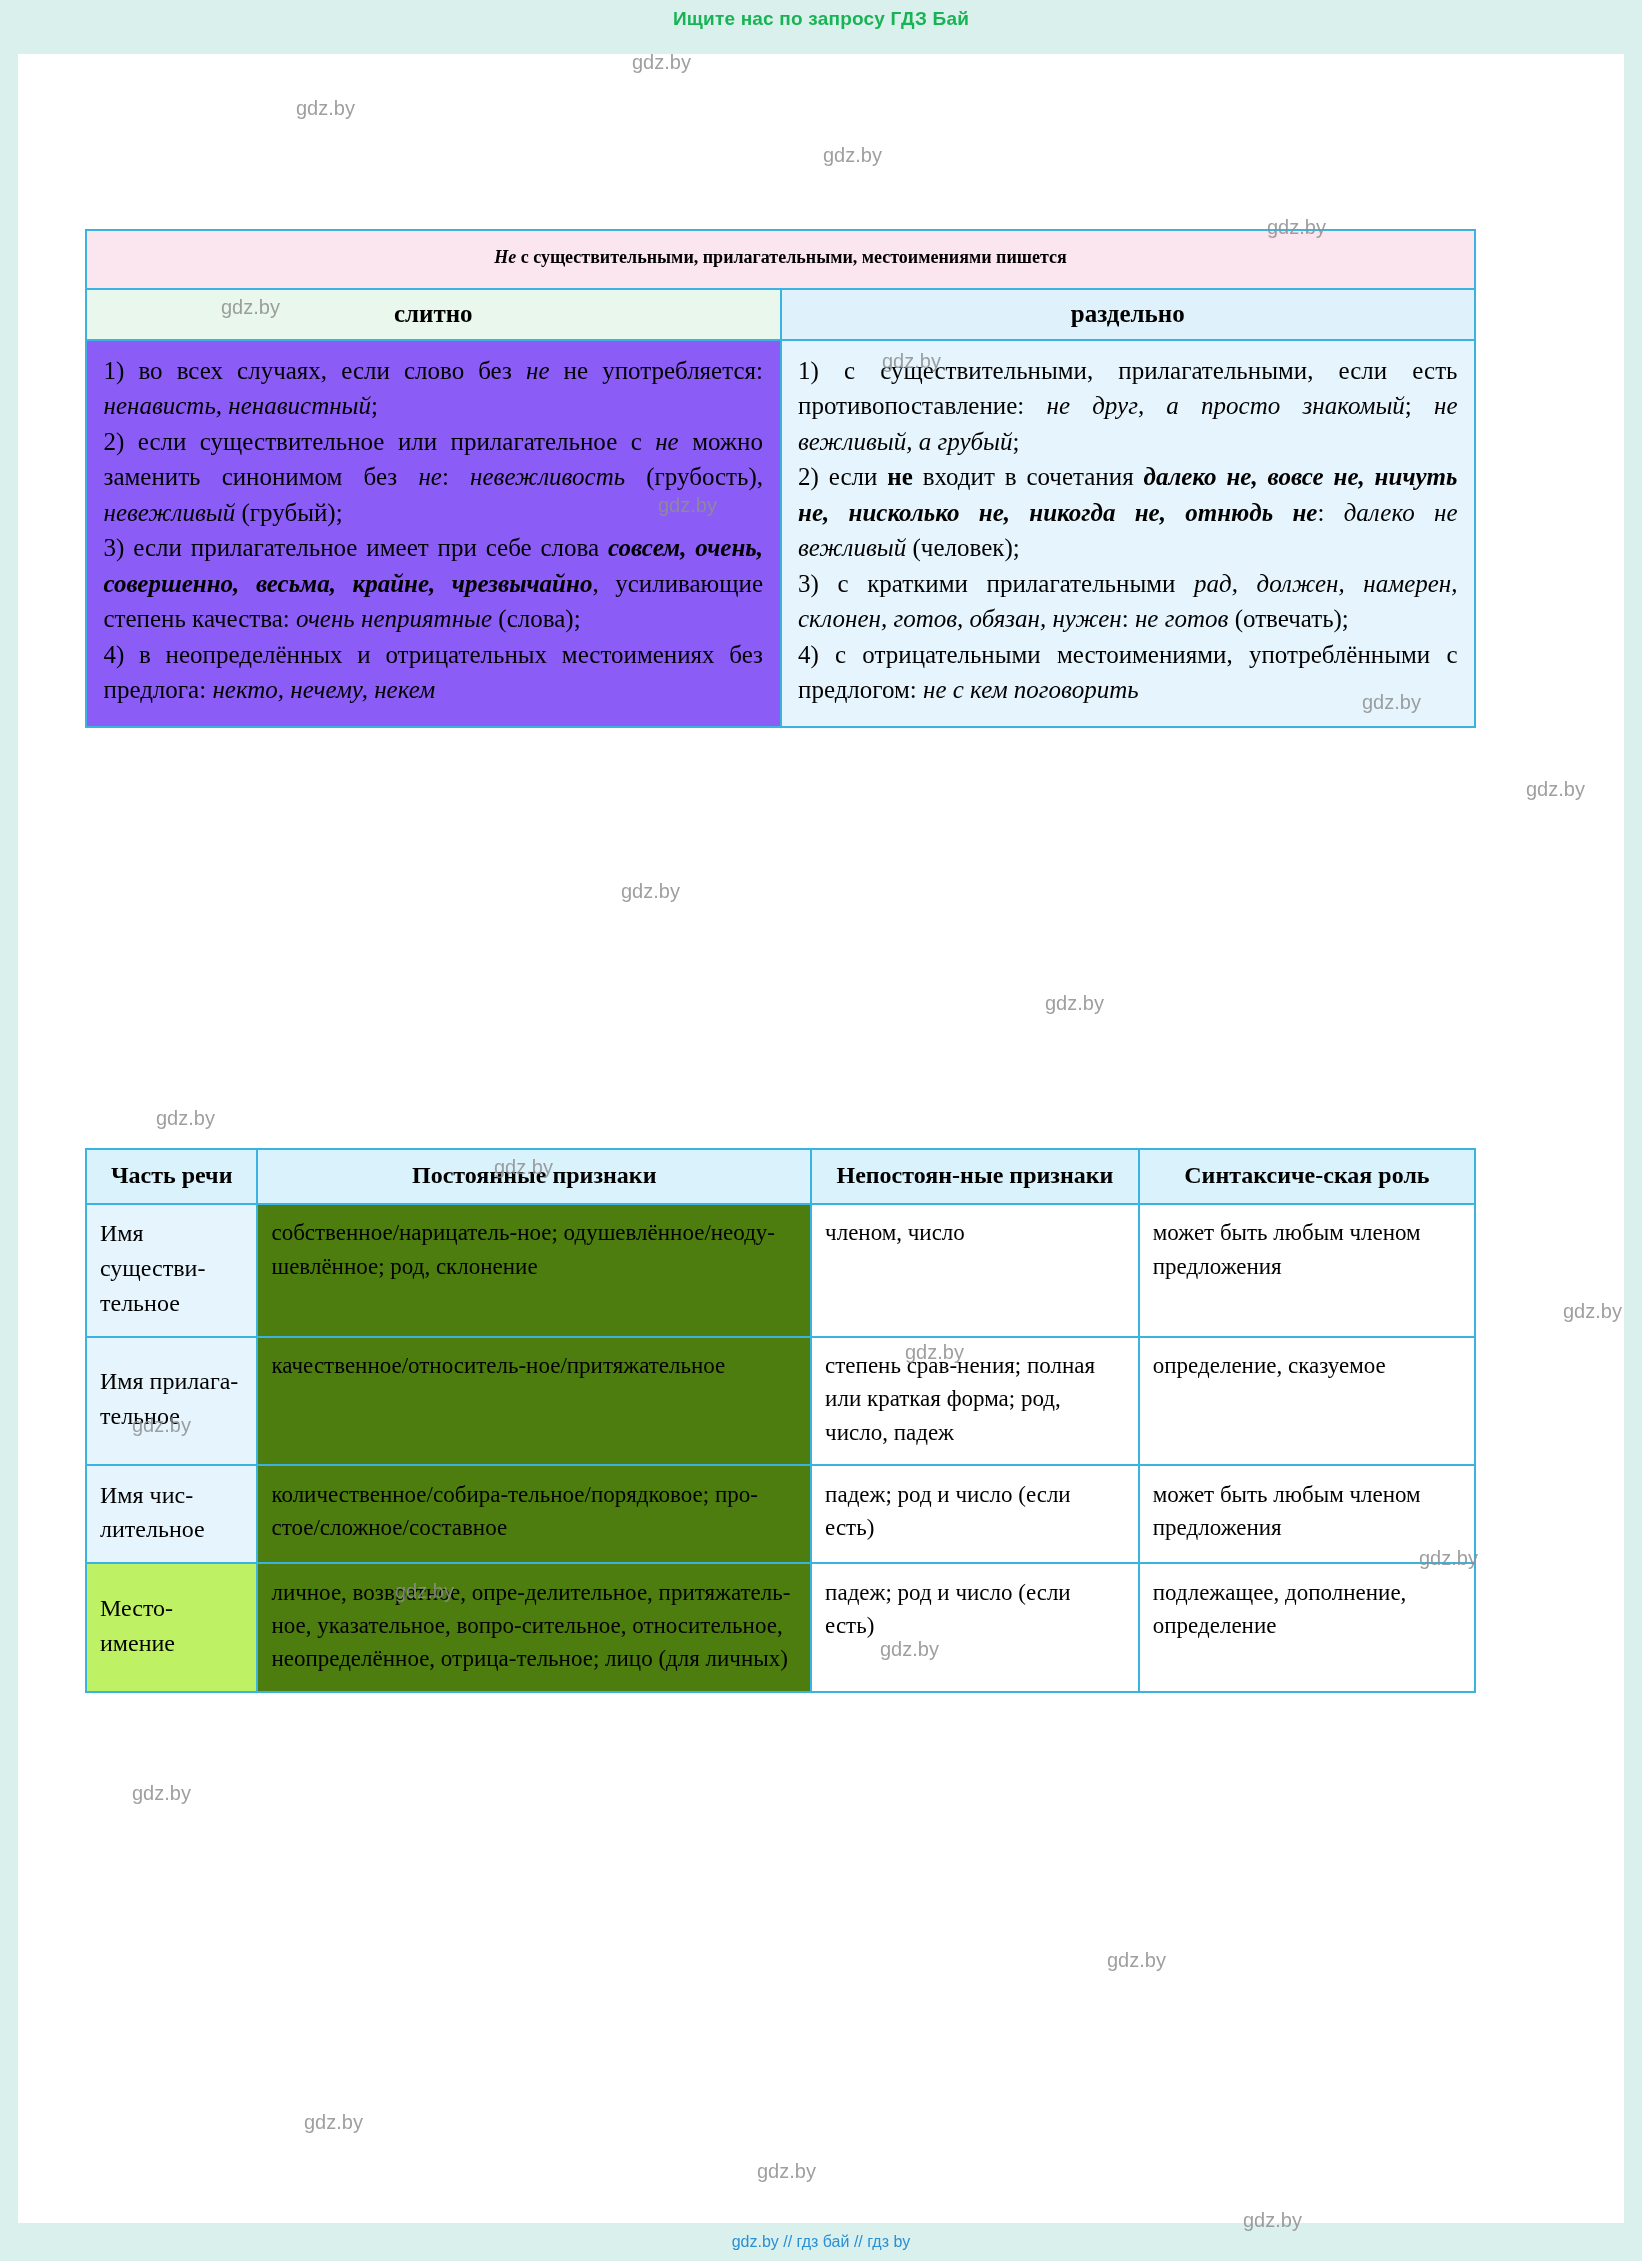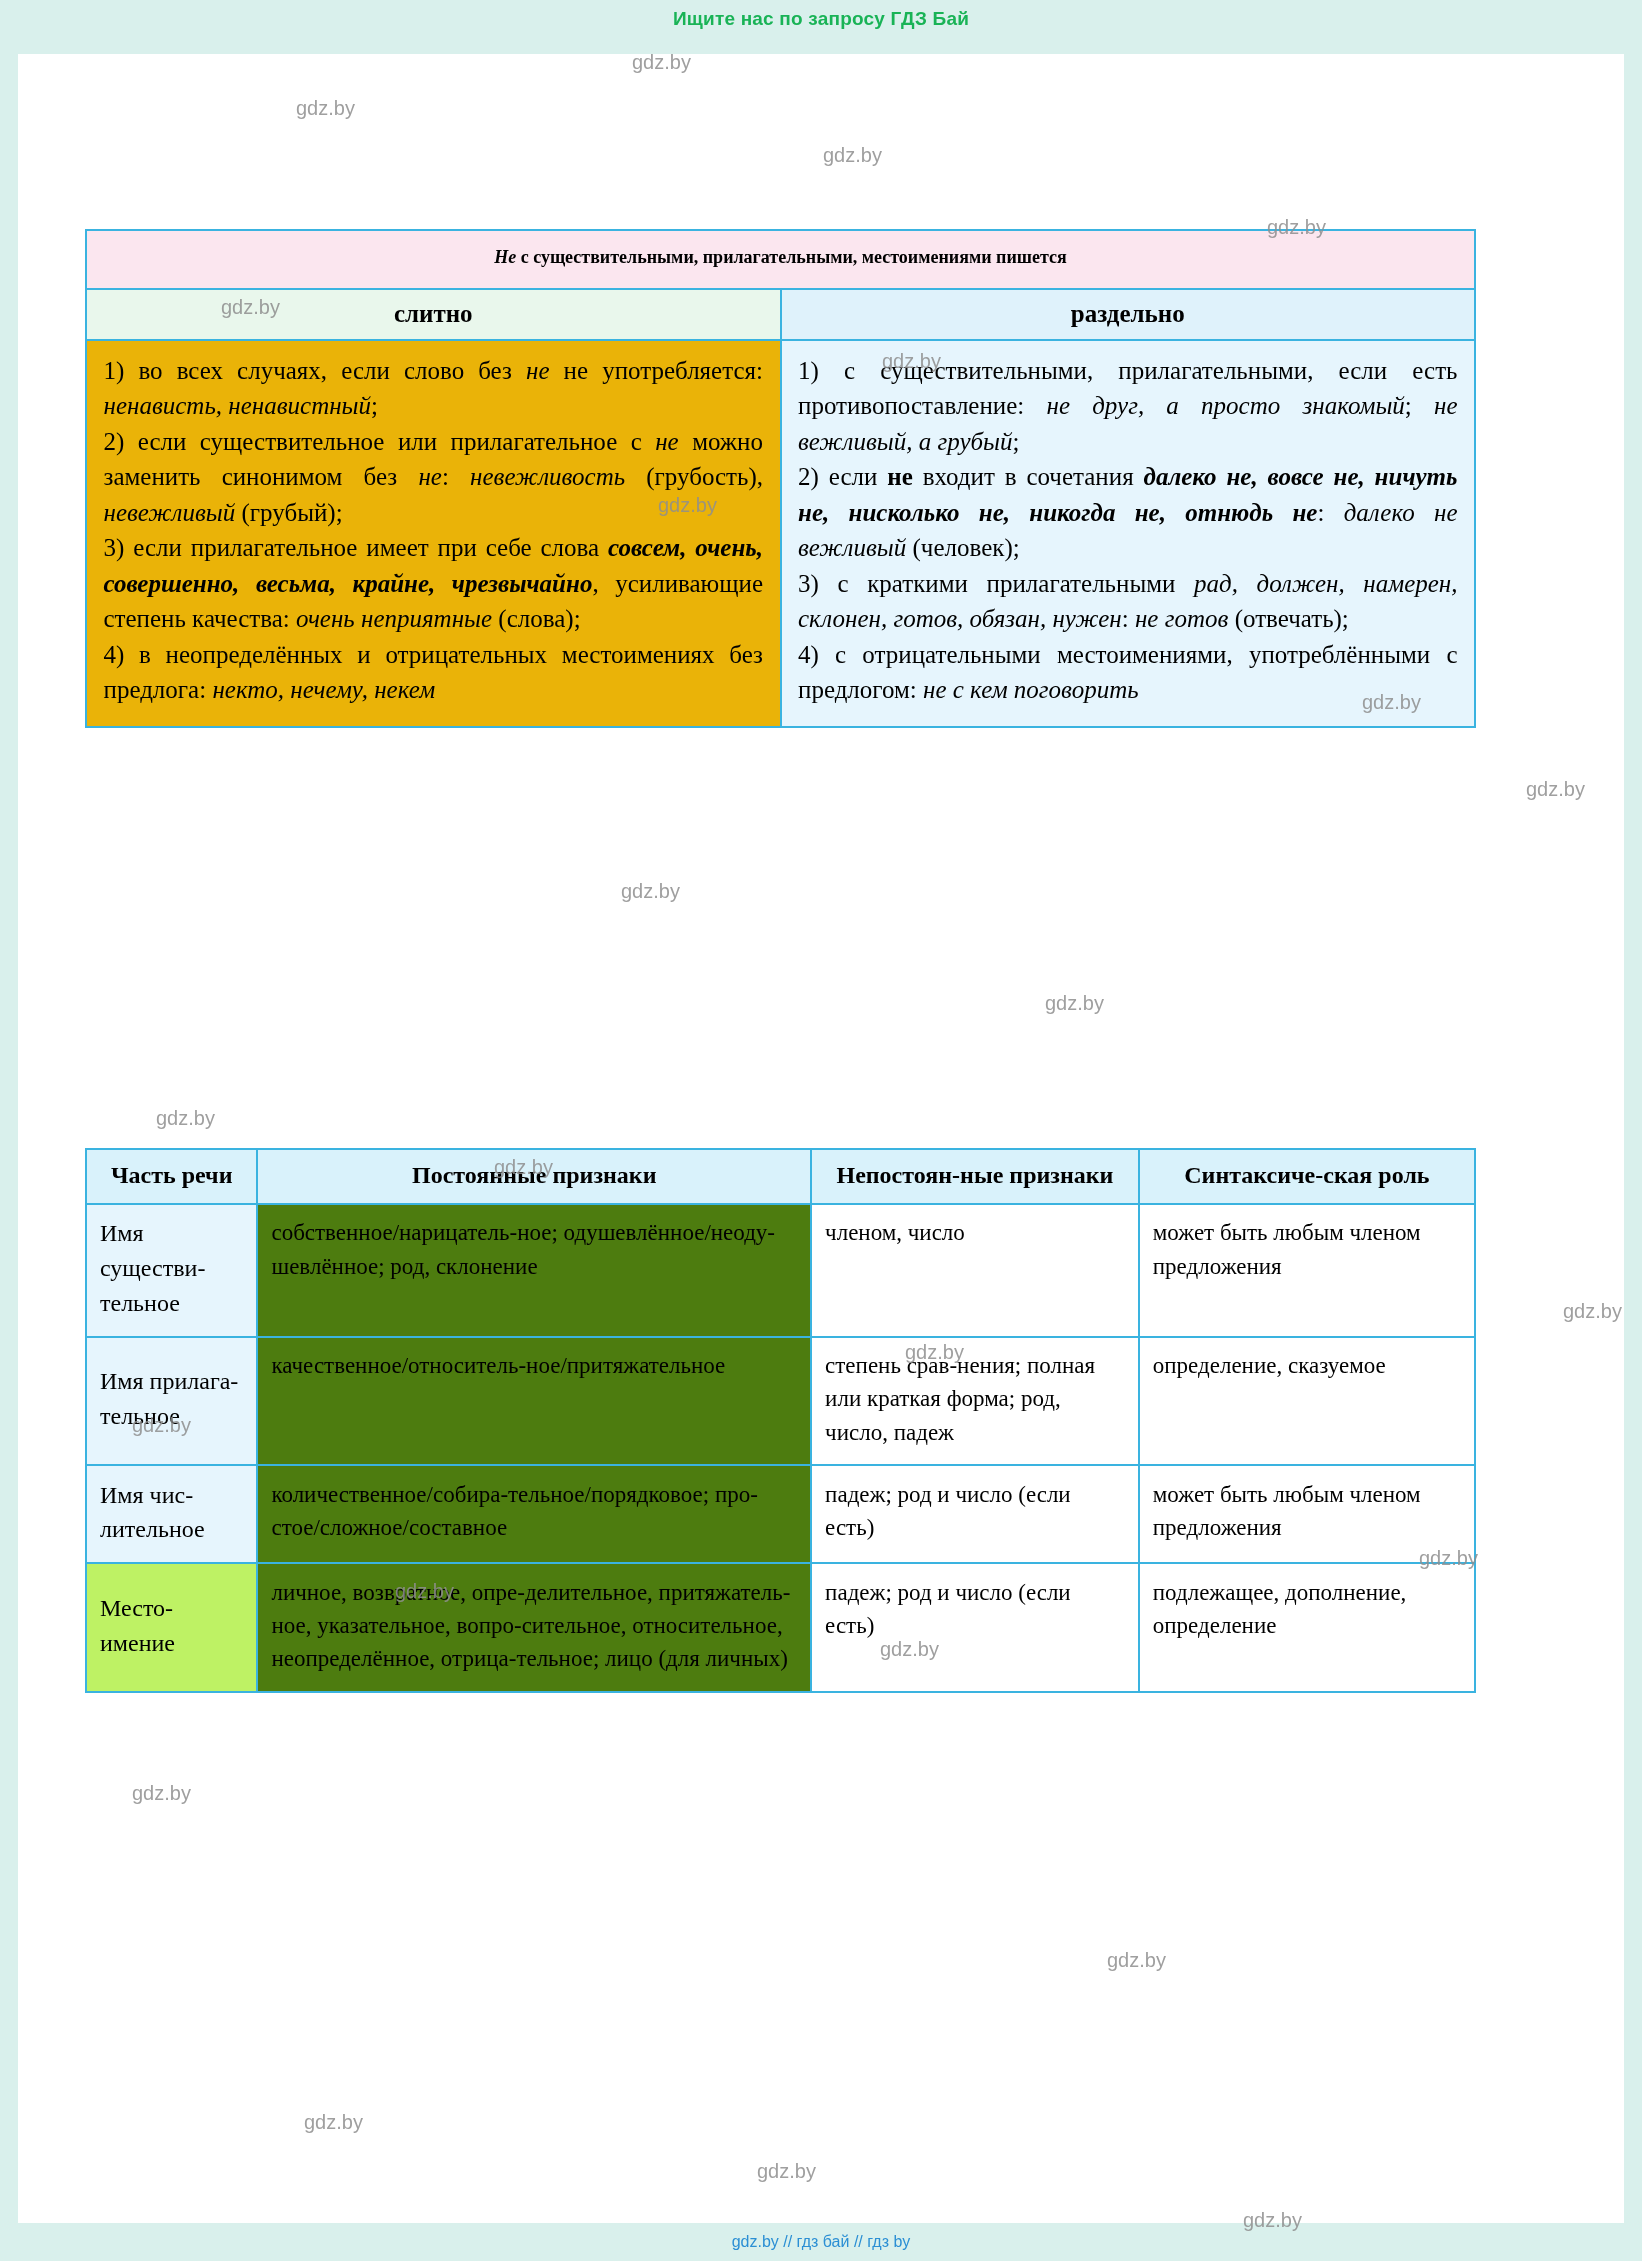--- a/index.html
+++ b/index.html
@@ -106,21 +106,21 @@
   }
   #table-ne .sub-right {
     background: #dff2fb;
     text-align: center;
     font-size: 25px;
     font-weight: bold;
     padding: 10px 0 11.5px 0;
     border: 2.5px solid #3ab3e0;
   }
   #table-ne .body-left {
-    background: #eab308;
+    background: #8b5cf6;
     vertical-align: top;
     padding: 11.5px 16.5px 18px 16.5px;
     border: 2.5px solid #3ab3e0;
     font-size: 25px;
     line-height: 1.42;
     text-align: justify;
   }
   #table-ne .body-right {
     background: #e6f5fd;
     vertical-align: top;

